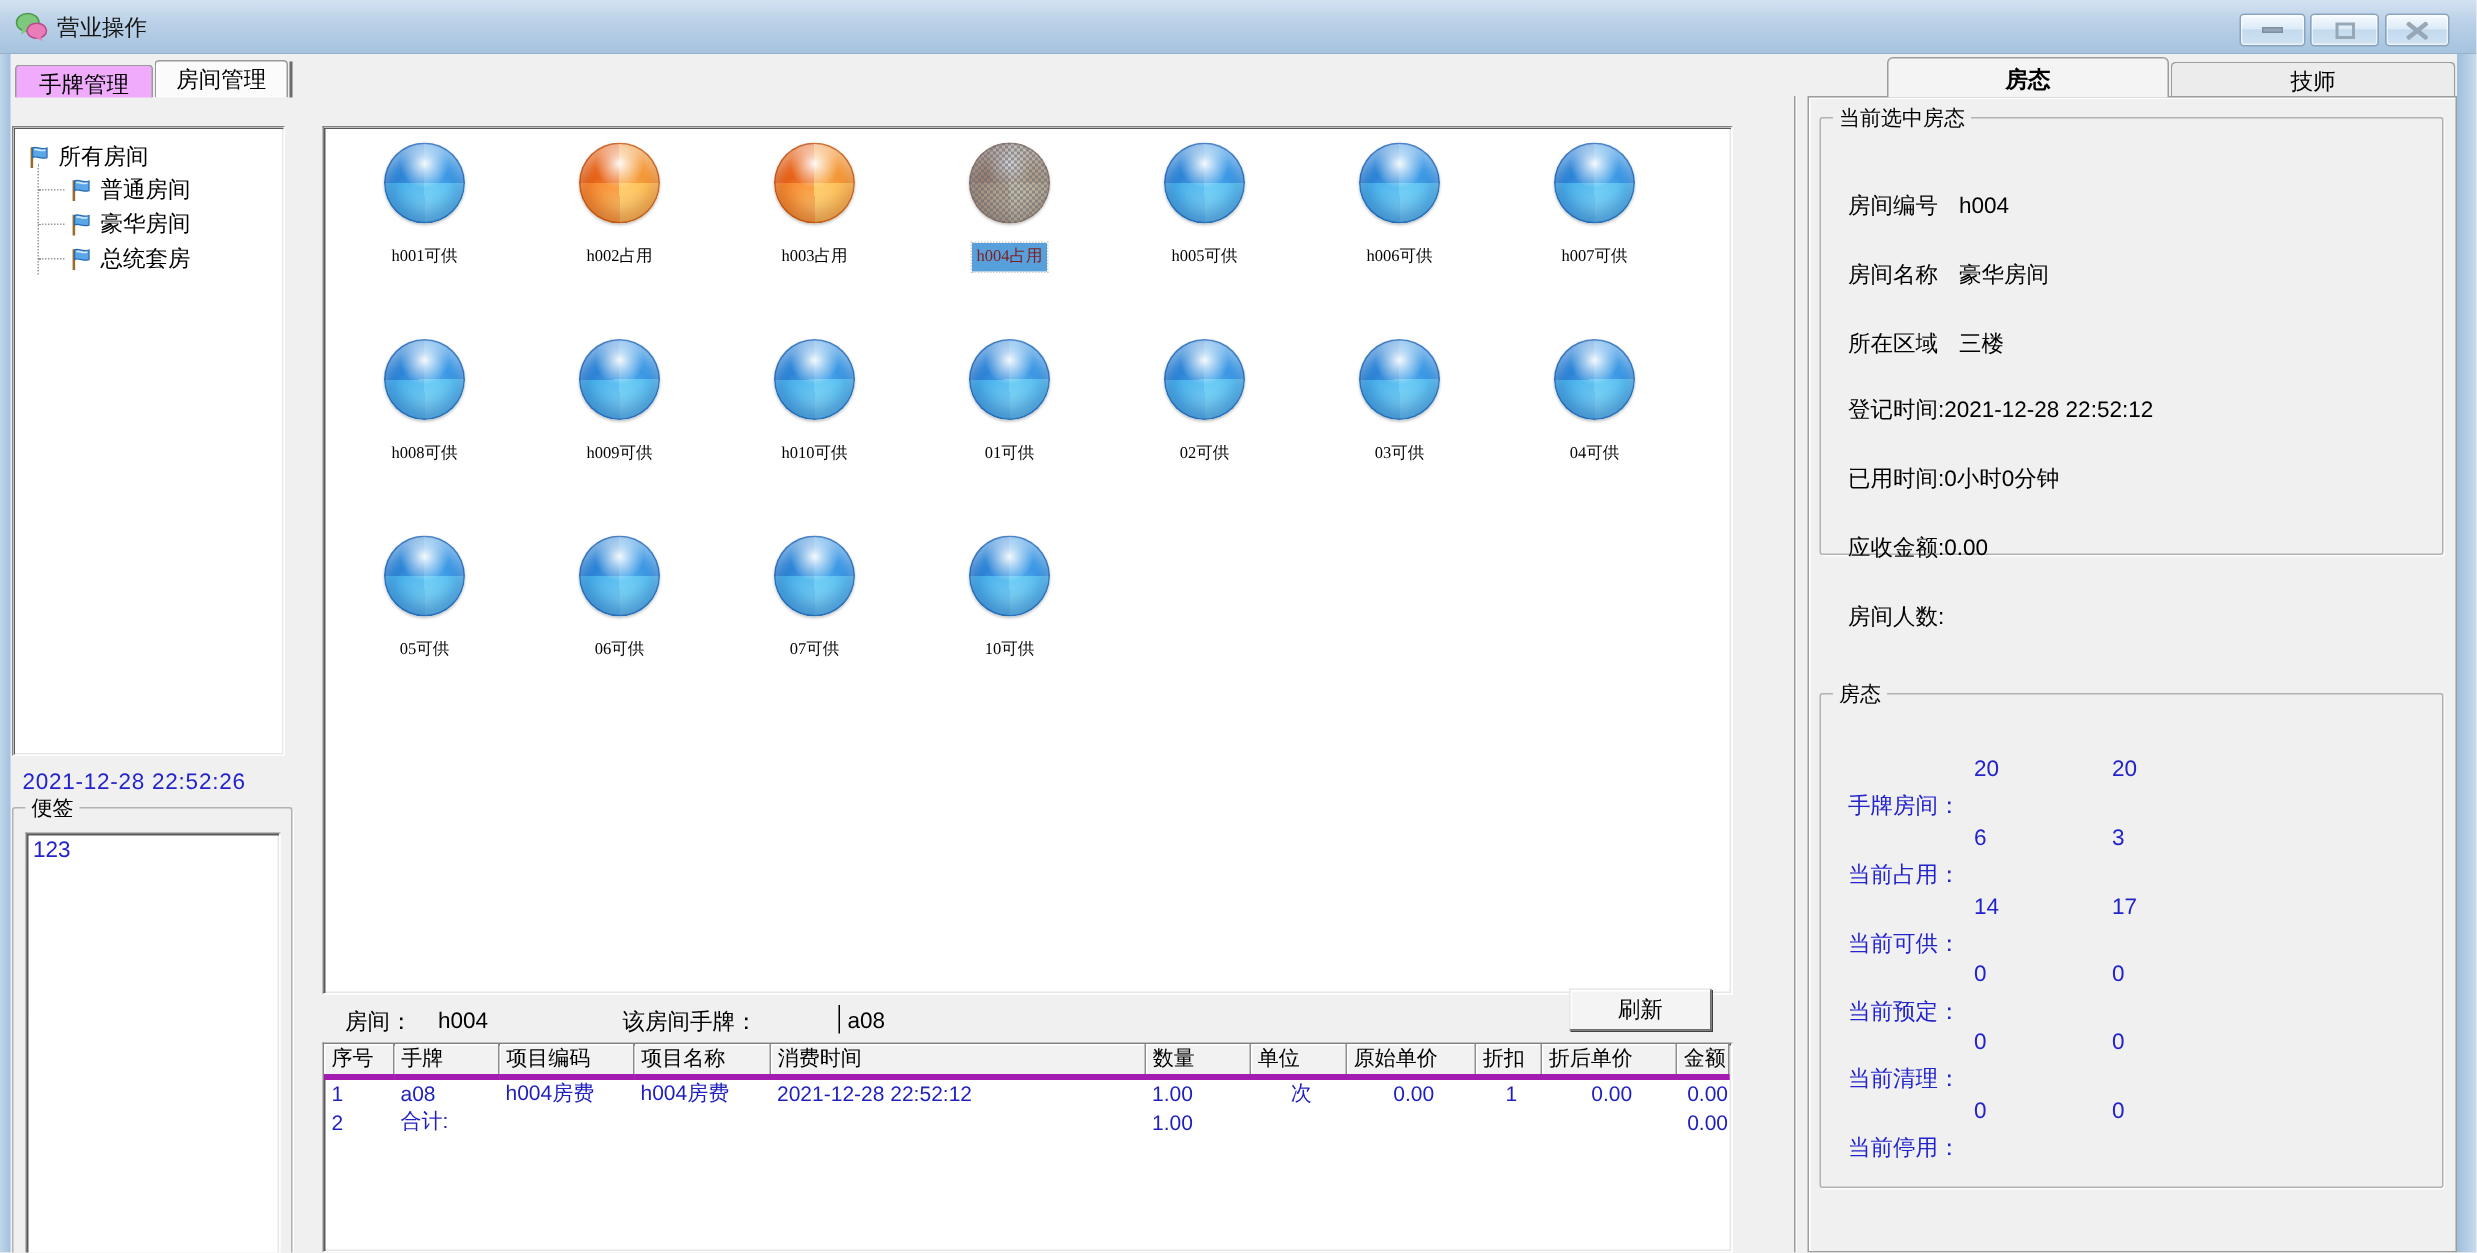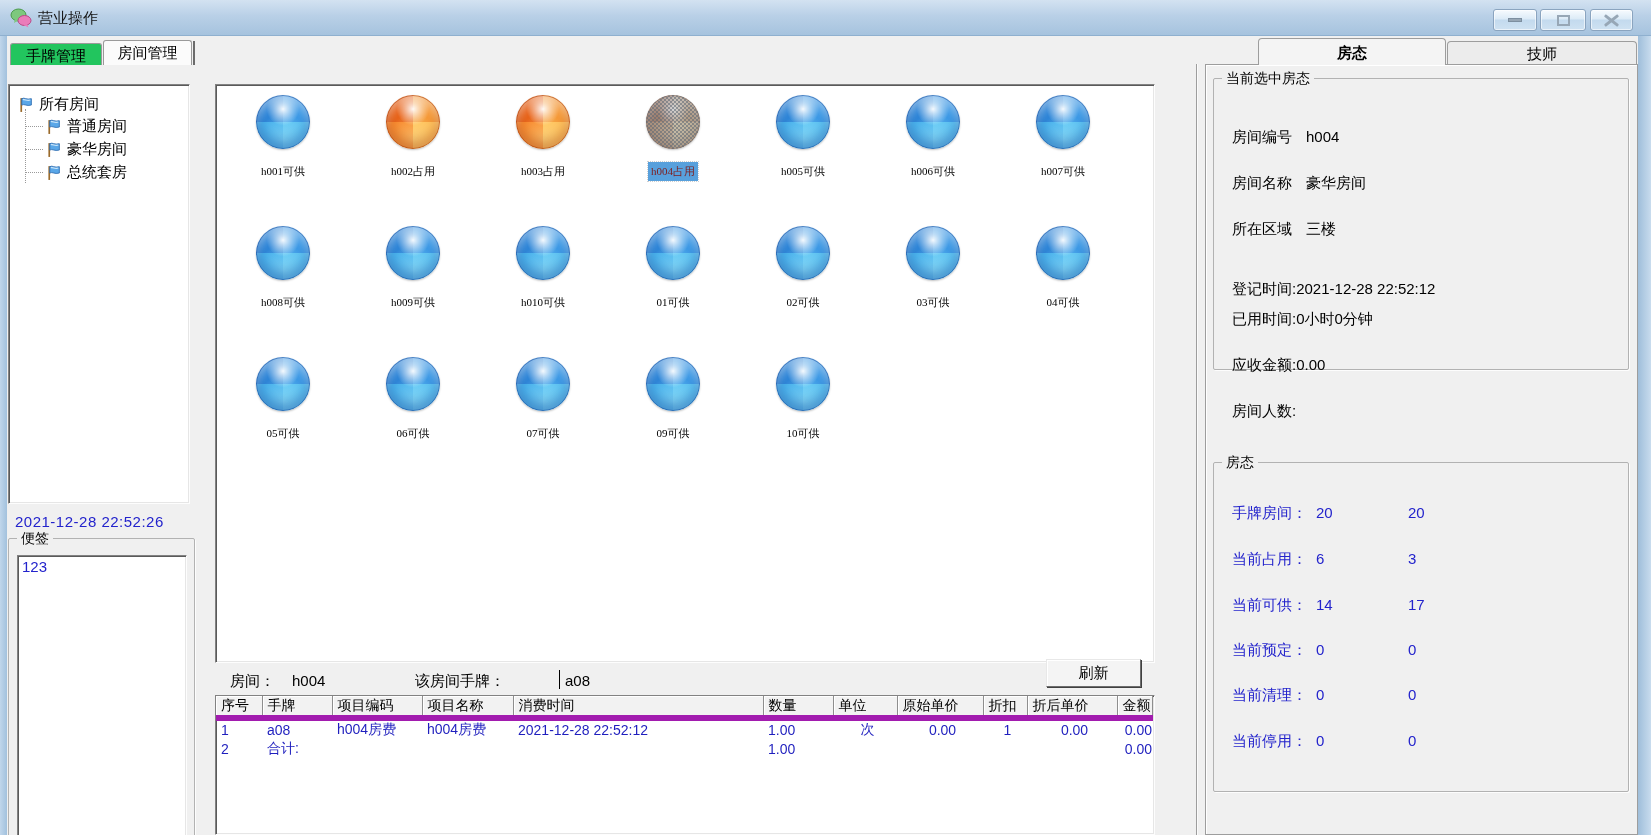--- a/index.html
+++ b/index.html
@@ -40,21 +40,21 @@
   }
   .glyph-close::before { transform:rotate(38deg); }
   .glyph-close::after  { transform:rotate(-38deg); }
 
   
   .main-tab {
     position:absolute; font-size:15px; text-align:center;
     background:#f5f5f5; border:1px solid #9a9a9a; border-bottom:none;
     border-radius:3px 3px 0 0; padding-top:3px;
   }
-  .main-tab.inactive { left:10px; top:43px; width:92px; height:22px; background:#22c55e; }
+  .main-tab.inactive { left:10px; top:43px; width:92px; height:22px; background:#f0abfc; }
   .main-tab.active   { left:103px; top:40px; width:89px; height:25px; background:#fbfbfb; }
   .tab-strip-divider { position:absolute; left:193px; top:41px; width:2px; height:24px; background:#6b6b6b; }
 
   
   .sunken {
     background:#fff;
     border-top:1px solid #828282; border-left:1px solid #828282;
     border-bottom:1px solid #fdfdfd; border-right:1px solid #fdfdfd;
     box-shadow:inset 1px 1px 0 #5a5a5a, inset -1px -1px 0 #e6e6e6;
   }
@@ -125,21 +125,21 @@
     border-top:1px solid #e8e8e8; border-left:1px solid #e8e8e8;
     border-right:1px solid #6d6d6d; border-bottom:1px solid #6d6d6d;
     box-shadow:inset 1px 1px 0 #fff, 1px 1px 0 #404040; cursor:default;
   }
 
   
   .table-box { position:absolute; left:215px; top:695px; width:940px; height:140px; overflow:hidden; }
   table.consume { border-collapse:collapse; table-layout:fixed; width:936px; font-size:14px; }
   table.consume th {
     height:22px; font-weight:normal; text-align:left; padding:0 0 0 5px;
-    background:#f2f2f2; border-right:1px solid #8e8e8e; border-bottom:6px solid #a21caf;
+    background:#f2f2f2; border-right:1px solid #8e8e8e; border-bottom:4px solid #a21caf;
     box-shadow:inset 1px 1px 0 #fff; white-space:nowrap; overflow:hidden;
   }
   table.consume td {
     height:19px; color:#1f1fbe; padding:0 0 0 5px; white-space:nowrap; overflow:hidden;
   }
   td.c-center { text-align:center; padding:0; }
   td.c-right  { text-align:right; padding:0 4px 0 0; }
 
   
   .panel-divider { position:absolute; left:1196px; top:64px; width:2px; height:771px; border-left:1px solid #9d9d9d; border-right:1px solid #fbfbfb; }
@@ -152,21 +152,21 @@
     border:1px solid #9d9d9d; border-bottom:none; border-radius:4px 4px 0 0;
   }
   .right-tab.active { left:1258px; top:38px; width:188px; height:27px; padding-top:5px; font-weight:bold; background:#f4f4f4; z-index:2; }
   .right-tab.inactive { left:1447px; top:41px; width:190px; height:24px; padding-top:3px; background:#ececec; }
 
   .sel-group { left:1213px; top:78px; width:416px; height:292px; }
   .stat-group { left:1213px; top:462px; width:416px; height:330px; }
   .info-row { position:absolute; left:18px; font-size:15px; color:#000000; white-space:nowrap; }
   .info-row .gap { margin-left:14px; }
   .stat-row { position:absolute; left:18px; right:8px; height:19px; font-size:15px; color:#2323cc; }
-  .stat-row .s-label { position:absolute; left:0; }
+  .stat-row .s-label { position:absolute; left:0;margin-top:24px; }
   .stat-row .s-col1  { position:absolute; left:84px; }
   .stat-row .s-col2  { position:absolute; left:176px; }
 </style>
 </head>
 <body>
 
 <div id="app">
 
   <div class="titlebar">
     <svg class="app-icon" viewBox="0 0 22 22">
@@ -300,24 +300,20 @@
           <div class="ball blue"></div>
           <div class="room-label">05可供</div>
         </div>
         <div class="room-cell">
           <div class="ball blue"></div>
           <div class="room-label">06可供</div>
         </div>
         <div class="room-cell">
           <div class="ball blue"></div>
           <div class="room-label">07可供</div>
-        </div>
-        <div class="room-cell">
-          <div class="ball blue"></div>
-          <div class="room-label">09可供</div>
         </div>
         <div class="room-cell">
           <div class="ball blue"></div>
           <div class="room-label">10可供</div>
         </div>
       </div>
   </div>
 
   <div class="status-row">
     <span class="st-label lbl-room">房间：</span>
@@ -393,21 +389,21 @@
   <div class="right-tab active">房态</div>
   <div class="right-tab inactive">技师</div>
   <div class="right-page"></div>
 
   <div class="groupbox sel-group">
     <span class="groupbox-title">当前选中房态</span>
     <div id="group1-rows">
         <div class="info-row" style="top: 49px;"><span>房间编号</span><span class="gap">h004</span></div>
         <div class="info-row" style="top: 95px;"><span>房间名称</span><span class="gap">豪华房间</span></div>
         <div class="info-row" style="top: 141px;"><span>所在区域</span><span class="gap">三楼</span></div>
-        <div class="info-row" style="top: 201px;"><span>登记时间:</span><span>2021-12-28 22:52:12</span></div>
+        <div class="info-row" style="top: 185px;"><span>登记时间:</span><span>2021-12-28 22:52:12</span></div>
         <div class="info-row" style="top: 231px;"><span>已用时间:</span><span>0小时0分钟</span></div>
         <div class="info-row" style="top: 277px;"><span>应收金额:</span><span>0.00</span></div>
         <div class="info-row" style="top: 323px;"><span>房间人数:</span><span></span></div>
       </div>
   </div>
 
   <div class="groupbox stat-group">
     <span class="groupbox-title">房态</span>
     <div id="group2-rows">
         <div class="stat-row" style="top: 41px;">

